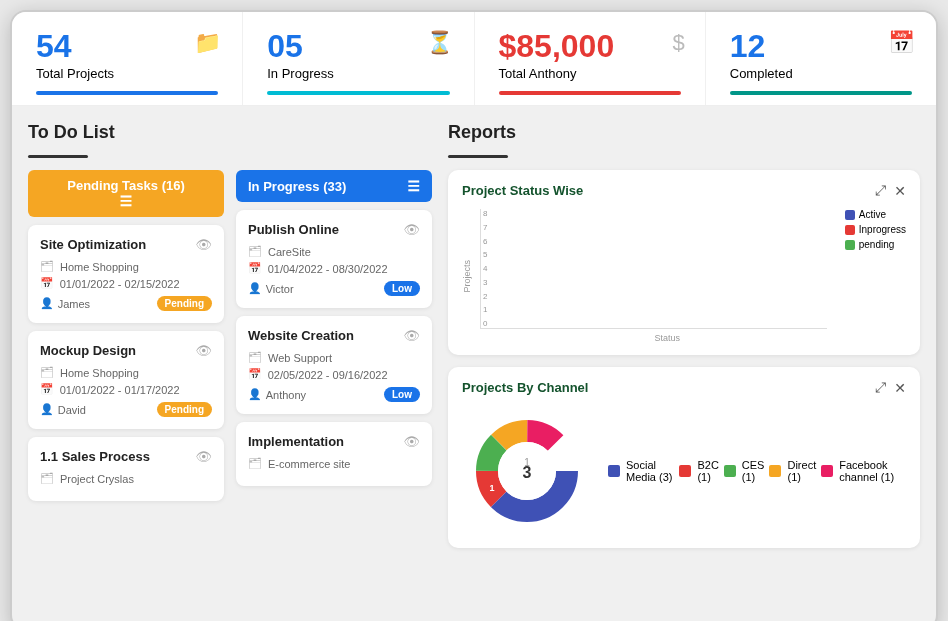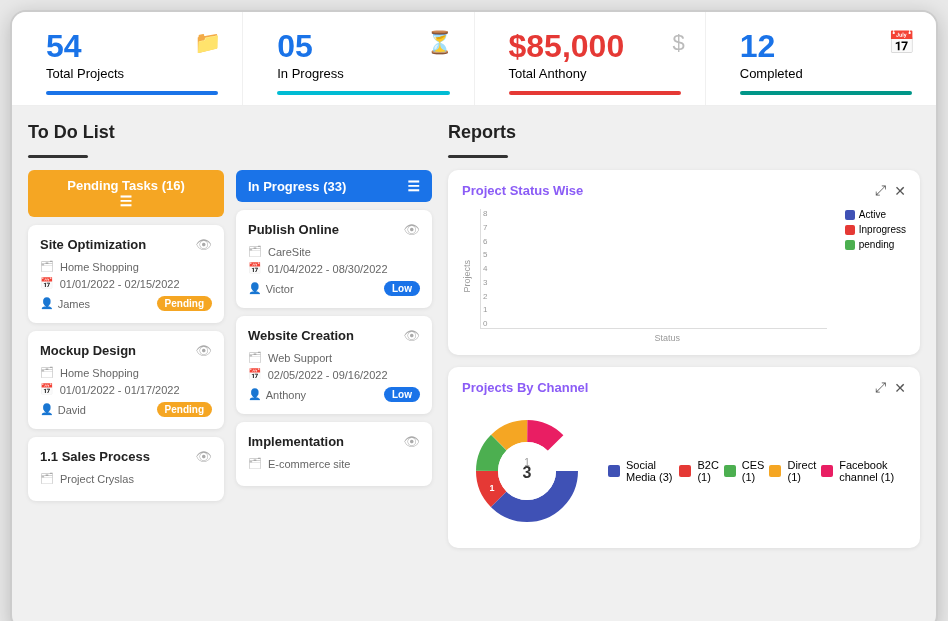--- a/index.html
+++ b/index.html
@@ -22,21 +22,21 @@
       box-shadow: 0 4px 20px rgba(0,0,0,0.2);
     }
     
     .stats-row {
       display: flex;
       background: #fff;
       border-bottom: 1px solid #eee;
     }
     .stat-card {
       flex: 1;
-      padding: 18px 24px 10px 34px;
+      padding: 18px 24px 10px 24px;
       position: relative;
       border-right: 1px solid #f0f0f0;
     }
     .stat-card:last-child { border-right: none; }
     .stat-number {
       font-size: 32px;
       font-weight: 700;
       color: #1a73e8;
       line-height: 1;
     }
@@ -180,21 +180,21 @@
     }
     .report-card-header {
       display: flex;
       align-items: center;
       justify-content: space-between;
       margin-bottom: 10px;
     }
     .report-card-title {
       font-size: 13px;
       font-weight: 700;
-      color: #8b5cf6;
+      color: #14532d;
     }
     .report-card-actions {
       display: flex;
       gap: 8px;
       align-items: center;
       color: #555;
       font-size: 14px;
     }
     .icon-btn { cursor: pointer; }
     .chart-legend {

